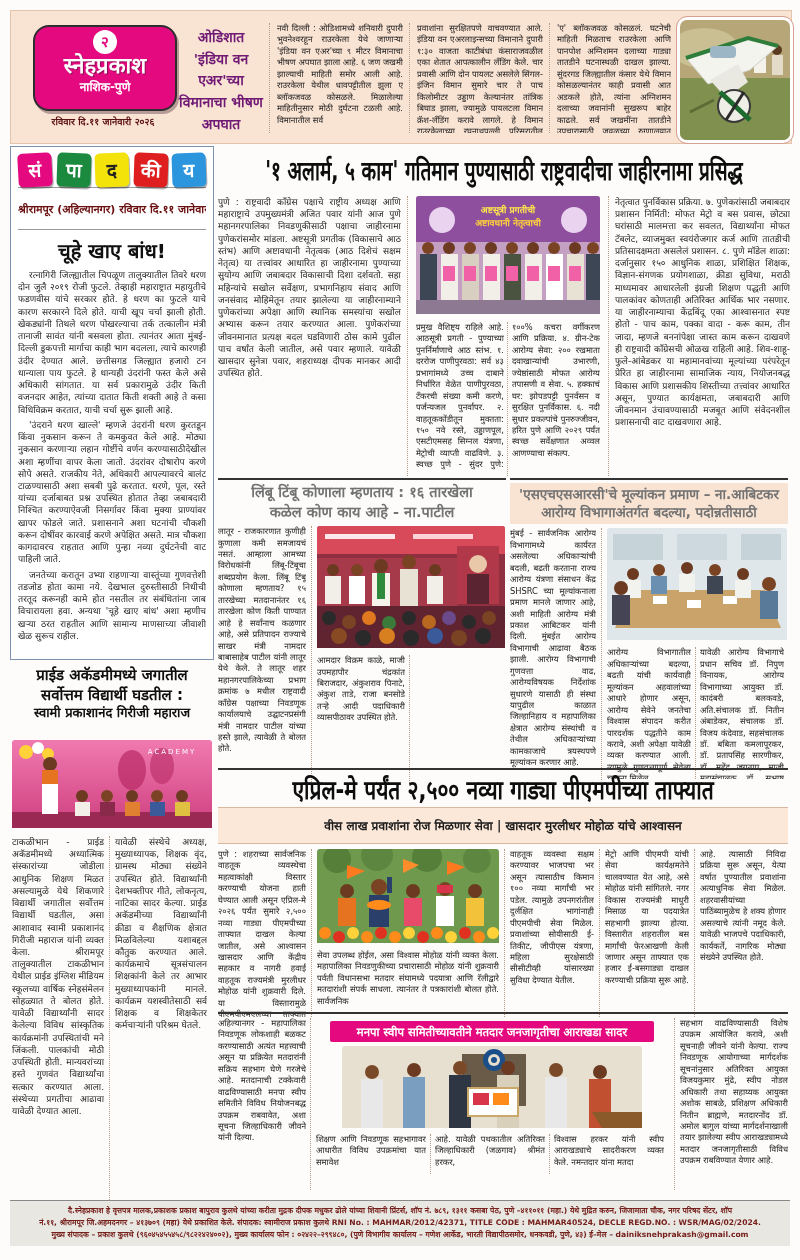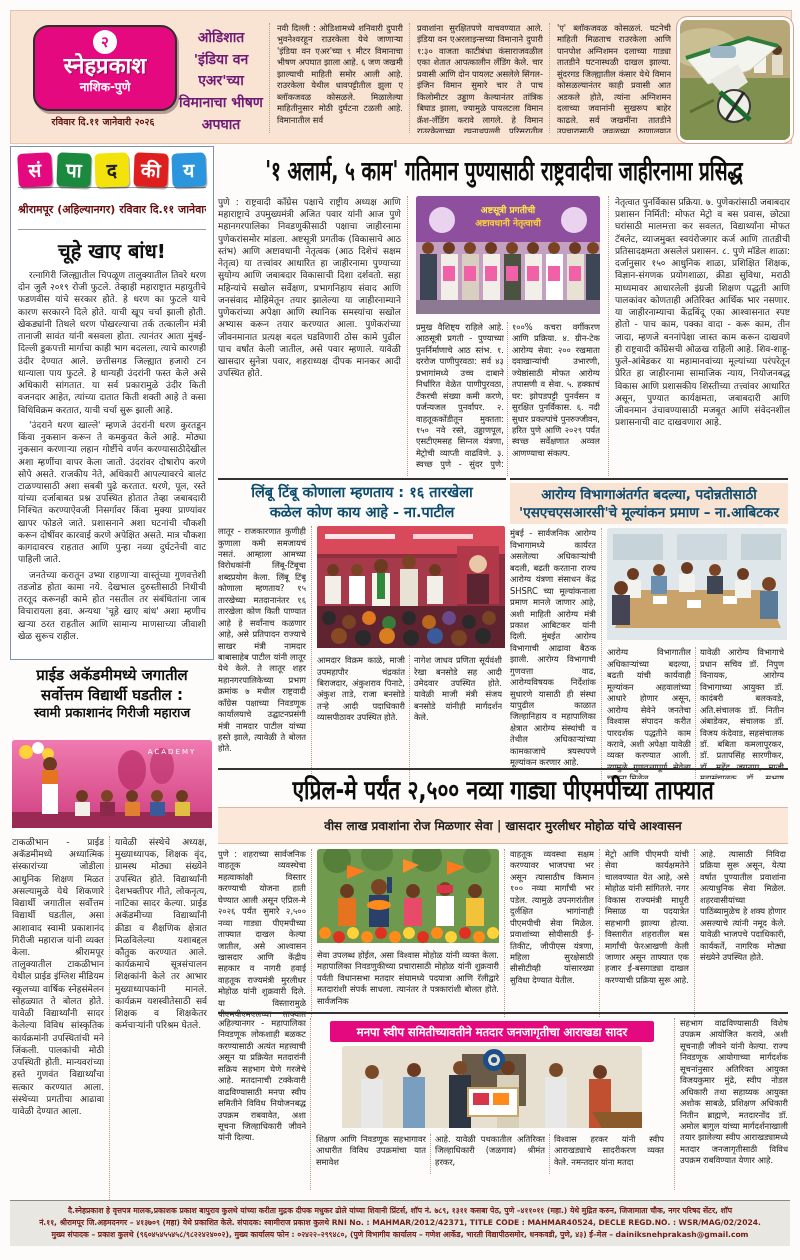--- a/index.html
+++ b/index.html
@@ -36,21 +36,21 @@
   #lead{left:218px;top:146px;width:572px;height:330px;}
   .bigline{display:flex;justify-content:center;align-items:center;overflow:hidden;}
   .bigline span{font-weight:bold;white-space:nowrap;color:#0d0d0d;}
   #lead-headline{height:48px;}
   #lead-headline span{font-size:19px;transform:scaleY(1.4);}
   #lead-body{top:50px;left:0;width:572px;height:280px;display:flex;}
   #lead-mid{width:184px;margin:0 8px;}
   #lead-midtext{column-count:2;column-gap:8px;column-rule:1px dotted #b39b84;height:154px;margin-top:4px;}
   
   #limbu{left:218px;top:478px;width:288px;height:318px;border-top:2px solid #333;box-sizing:border-box;padding-top:3px;}
-  .sec-headline{font-size:14.5px;font-weight:bold;text-align:center;line-height:1.35;color:#0c4a6e;}
+  .sec-headline{font-size:14.5px;font-weight:bold;text-align:center;line-height:1.35;color:#737373;}
   #limbu-row{display:flex;margin-top:4px;}
   #arogya{left:510px;top:478px;width:278px;height:318px;border-top:2px solid #333;box-sizing:border-box;padding-top:3px;}
   #arogya-hl{background:#f9e3d3;padding:2px 2px 3px;}
   #arogya-hl .sec-headline{font-size:13.5px;}
   #arogya-row{display:flex;margin-top:4px;}
   
   #pride{left:10px;top:664px;width:204px;height:528px;box-sizing:border-box;padding:2px;}
   #pride h3{margin:0;text-align:center;font-size:15px;line-height:1.3;color:#0f0f0f;}
   #pride .l3{font-size:13px;}
   #pride-cols{display:flex;margin-top:4px;height:392px;}
@@ -226,30 +226,29 @@
               <circle cx="94" cy="112" r="8" fill="#2a2a2a"></circle>
               <circle cx="118" cy="110" r="8" fill="#3a5a9a"></circle>
               <circle cx="142" cy="112" r="8" fill="#7a4424"></circle>
               <circle cx="166" cy="110" r="8" fill="#2a2a2a"></circle>
           </g>
         </svg>
       </div>
       <div style="display:flex;margin-top:3px;">
         <div class="smallcol" style="width:88px;height:128px;">आमदार विक्रम काळे, माजी उपमहापौर चंद्रकांत बिराजदार, अंकुशराव पिनाटे, अंकुश ताडे, राजा बनसोडे तऱ्हे आदी पदाधिकारी व्यासपीठावर उपस्थित होते.</div>
         <div class="vsep" style="margin:0 4px;"></div>
-        <div class="smallcol" style="width:88px;height:128px;">नागेश जाधव प्रणिता सूर्यवंशी रेखा बनसोडे सह आदी उमेदवार उपस्थित होते. यावेळी माजी मंत्री संजय बनसोडे यांनीही मार्गदर्शन केले.</div>
       </div>
     </div>
   </div>
 </div>
 
 <div id="arogya" class="abs">
   <div id="arogya-hl">
+    <div class="sec-headline">'एसएचएसआरसी'चे मूल्यांकन प्रमाण –  ना.आबिटकर</div>
     <div class="sec-headline">आरोग्य विभागाअंतर्गत बदल्या, पदोन्नतीसाठी</div>
-    <div class="sec-headline">'एसएचएसआरसी'चे मूल्यांकन प्रमाण –  ना.आबिटकर</div>
   </div>
   <div id="arogya-row">
     <div class="smallcol" style="width:86px;height:252px;">मुंबई - सार्वजनिक आरोग्य विभागामध्ये कार्यरत असलेल्या अधिकाऱ्यांची बदली, बढती करताना राज्य आरोग्य यंत्रणा संसाधन केंद्र SHSRC च्या मूल्यांकनाला प्रमाण मानले जाणार आहे, अशी माहिती आरोग्य मंत्री प्रकाश आबिटकर यांनी दिली. मुंबईत आरोग्य विभागाची आढावा बैठक झाली. आरोग्य विभागाची गुणवत्ता वाढ, आरोग्यविषयक निर्देशांक सुधारणे यासाठी ही संस्था यापुढील काळात जिल्हानिहाय व महापालिका क्षेत्रात आरोग्य संस्थांची व तेथील अधिकाऱ्यांच्या कामकाजाचे त्रयस्थपणे मूल्यांकन करणार आहे.</div>
     <div class="vsep" style="margin:0 5px;"></div>
     <div style="width:180px;">
       <div class="photo">
         <svg width="180" height="112" viewBox="0 0 180 112" preserveAspectRatio="none">
           <rect width="180" height="112" fill="#dfe7ea"></rect>
           <rect x="6" y="6" width="50" height="26" fill="#c6d4da"></rect>
             <rect x="70" y="6" width="50" height="26" fill="#cdd9df"></rect>

